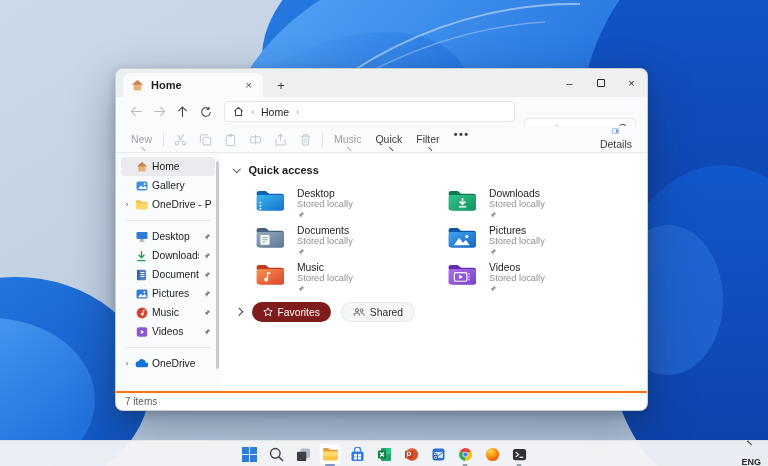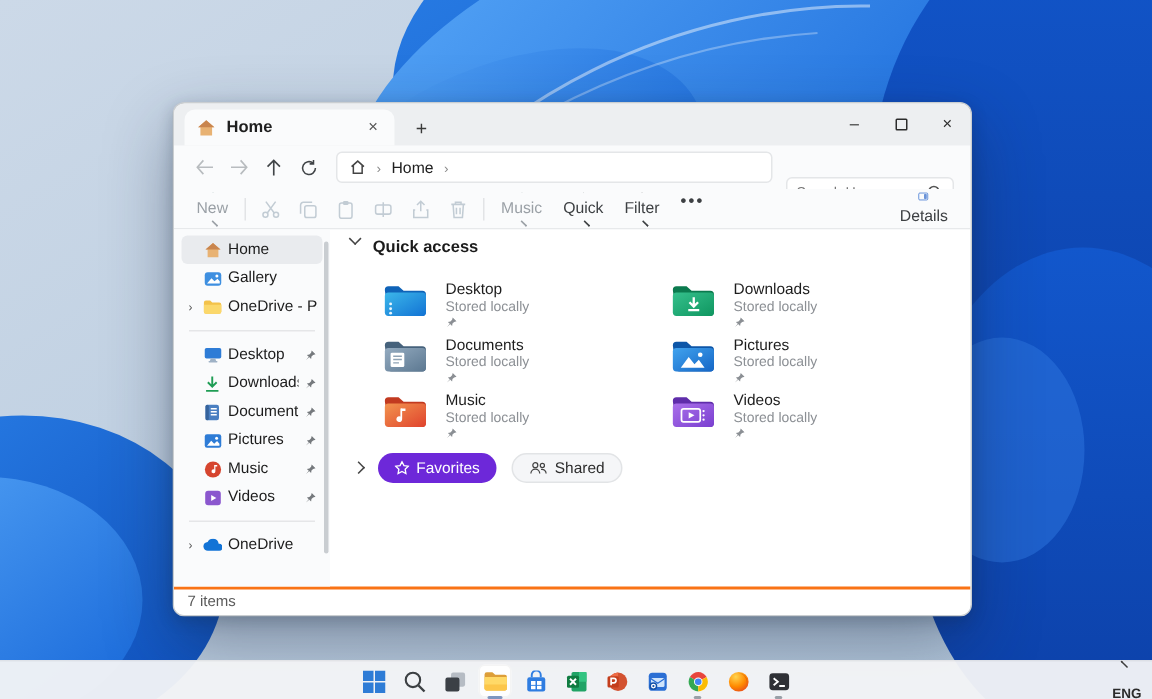--- a/index.html
+++ b/index.html
@@ -66,35 +66,35 @@
   .side-item.selected { background:#e9ebee; }
   .side-chev { width:8px; font-size:8px; color:#555; display:flex; justify-content:center; flex:0 0 auto; }
   .side-ico { width:13px; height:13px; flex:0 0 auto; display:flex; align-items:center; justify-content:center; }
   .side-label { white-space:nowrap; overflow:hidden; flex:1; }
   .side-pin { width:9px; flex:0 0 auto; color:#75797d; display:flex; }
   .side-div { height:1px; background:#e5e6e8; margin:6px 10px; }
   .side-scroll { position:absolute; right:1px; top:8px; width:3px; height:208px; background:#c9cdd1; border-radius:2px; }
 
   
   .content { flex:1; padding:6px 0 0 12px; min-width:0; }
-  .qa-header { display:flex; gap:9px; height:22px; margin-left:2px; }
+  .qa-header { display:flex; align-items:center; gap:9px; height:22px; margin-left:2px; }
   .qa-title { font-size:11px; font-weight:bold; color:#1b1b1b; }
   .chev-down { width:5.5px; height:5.5px; border-right:1.4px solid #444; border-bottom:1.4px solid #444;
     transform:rotate(45deg); margin-top:-3px; }
   .chev-right { width:5.5px; height:5.5px; border-right:1.4px solid #444; border-bottom:1.4px solid #444;
     transform:rotate(-45deg); margin-left:2px; }
   .tiles { margin:7px 0 0 23px; display:grid; grid-template-columns:192px 192px; row-gap:11px; }
   .tile { display:flex; gap:11px; height:26px; }
   .tile-ico { width:31px; height:25px; flex:0 0 auto; }
   .tile-name { font-size:10.3px; color:#1d1d1d; line-height:11px; }
   .tile-status { font-size:9.3px; color:#8b8f94; line-height:11px; }
   .tile-pin { color:#8b8f94; margin-top:1px; display:flex; }
   .pills-row { display:flex; align-items:center; gap:10px; margin:14px 0 0 2px; }
   .pill { height:20px; border-radius:10px; display:flex; align-items:center; gap:5px; padding:0 11px; font-size:10.3px; }
-  .pill-fav { background:#6d28d9; color:#ffffff; }
+  .pill-fav { background:#7f1d1d; color:#ffffff; }
   .pill-shared { background:#f5f6f8; border:1px solid #e2e4e6; color:#2d2d2d; }
 
   
   .statusbar { height:19px; background:#ffffff; border-top:2px solid #f97316; display:flex; align-items:center;
     padding-left:9px; flex:0 0 auto; }
   .status-text { font-size:10px; color:#5a5a5a; }
 
   
   .taskbar { position:absolute; left:0; bottom:0; width:768px; height:26px;
     background:rgba(243,244,246,.96); border-top:1px solid rgba(0,0,0,.05); }

